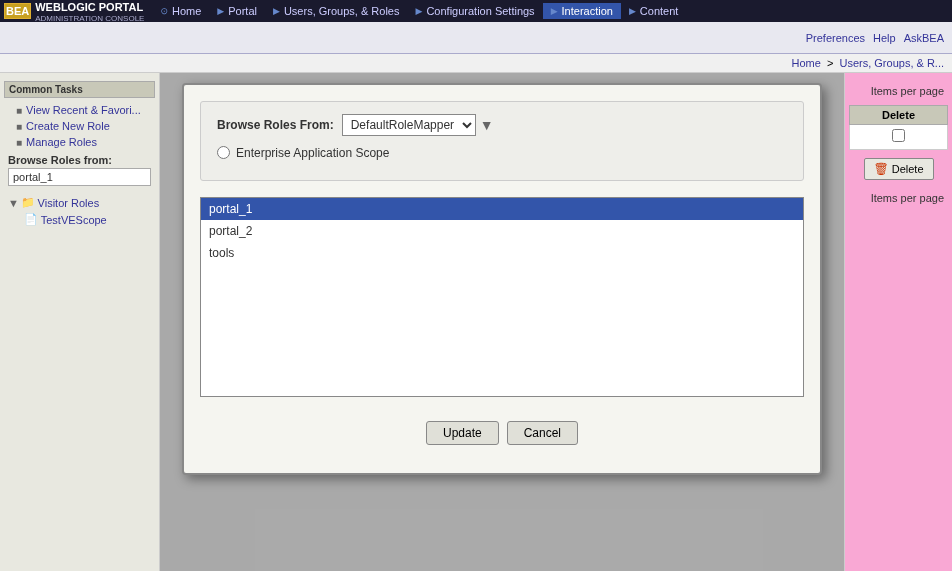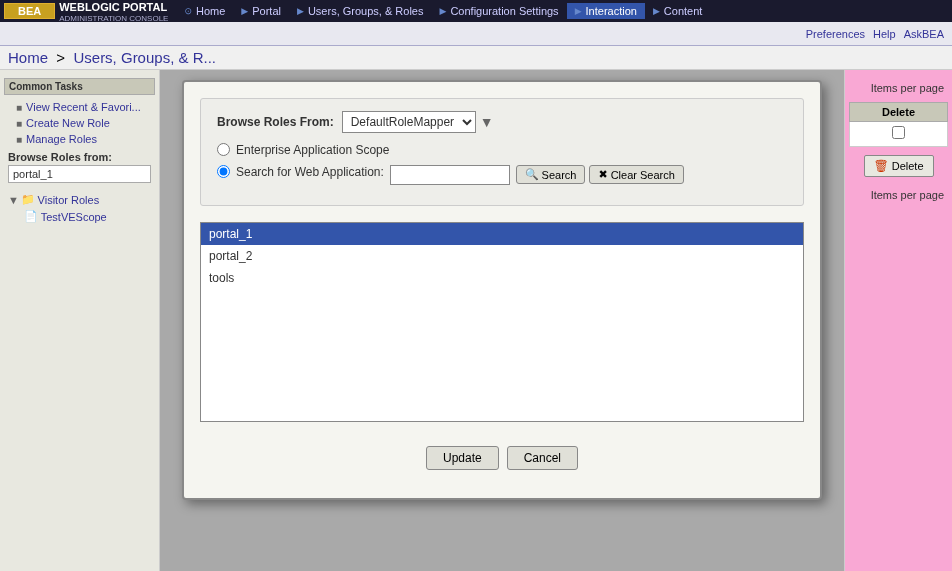--- a/index.html
+++ b/index.html
@@ -16,21 +16,21 @@
     .top-nav-logo {
       display: flex;
       align-items: center;
       margin-right: 8px;
     }
     .logo-box {
       background: #c8a020;
       color: white;
       font-weight: bold;
       font-size: 11px;
-      padding: 1px 13px;
+      padding: 1px 1px;
       margin-right: 4px;
       border: 1px solid #e0b030;
     }
     .logo-text {
       color: white;
       font-size: 11px;
       font-weight: bold;
       line-height: 1.1;
     }
     .logo-subtext {
@@ -58,41 +58,42 @@
       font-size: 9px;
     }
     .nav-item.active {
       background: #3355aa;
       color: white;
     }
 
     
     .second-bar {
       background: #e8e8f0;
-      height: 24px;
+      height: 32px;
       display: flex;
       align-items: center;
       justify-content: flex-end;
       padding: 0 8px;
       border-bottom: 1px solid #aaaacc;
     }
     .second-bar a {
       color: #333399;
       font-size: 11px;
       margin-left: 8px;
       text-decoration: none;
       cursor: pointer;
     }
 
     
     .breadcrumb {
       background: #f0f0f0;
       padding: 3px 8px;
-      font-size: 15px;
+      font-size: 11px;
       border-bottom: 1px solid #cccccc;
+      text-align: right;
     }
     .breadcrumb a { color: #333399; text-decoration: none; }
 
     
     .main-layout {
       display: flex;
       height: calc(571px - 22px - 20px - 22px);
     }
 
     
@@ -478,35 +479,20 @@
                 <option>DefaultRoleMapper</option>
               </select>
               <span style="margin-left:4px; font-size:14px; color:#666;">▼</span>
             </div>
 
             <div class="scope-option">
               <input type="radio" name="scope" id="radio-enterprise" style="">
               <label for="radio-enterprise">Enterprise Application Scope</label>
             </div>
 
-            <div class="scope-option">
-              <input type="radio" name="scope" id="radio-webapp" checked="" style="">
-              <label for="radio-webapp">
-                <span>Search for Web Application:</span>
-              </label>
-              <input type="text" class="search-input" style="margin-left: 6px;">
-              <button class="search-btn">
-                <span class="btn-icon">🔍</span>
-                <span>Search</span>
-              </button>
-              <button class="clear-search-btn">
-                <span class="btn-icon">✖</span>
-                <span>Clear Search</span>
-              </button>
-            </div>
           </div>
 
           <div class="results-list">
             <div class="results-item selected">portal_1</div>
             <div class="results-item">portal_2</div>
             <div class="results-item">tools</div>
           </div>
 
           <div class="modal-footer">
             <button class="footer-btn">Update</button>

